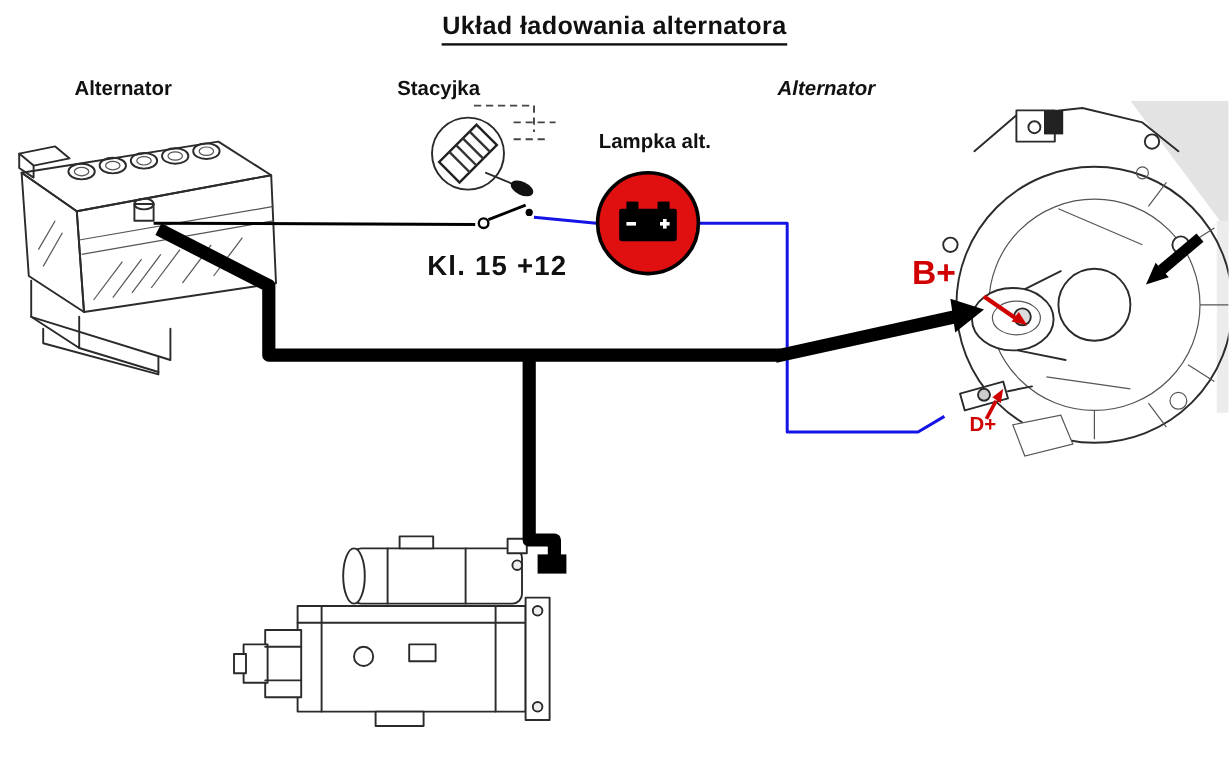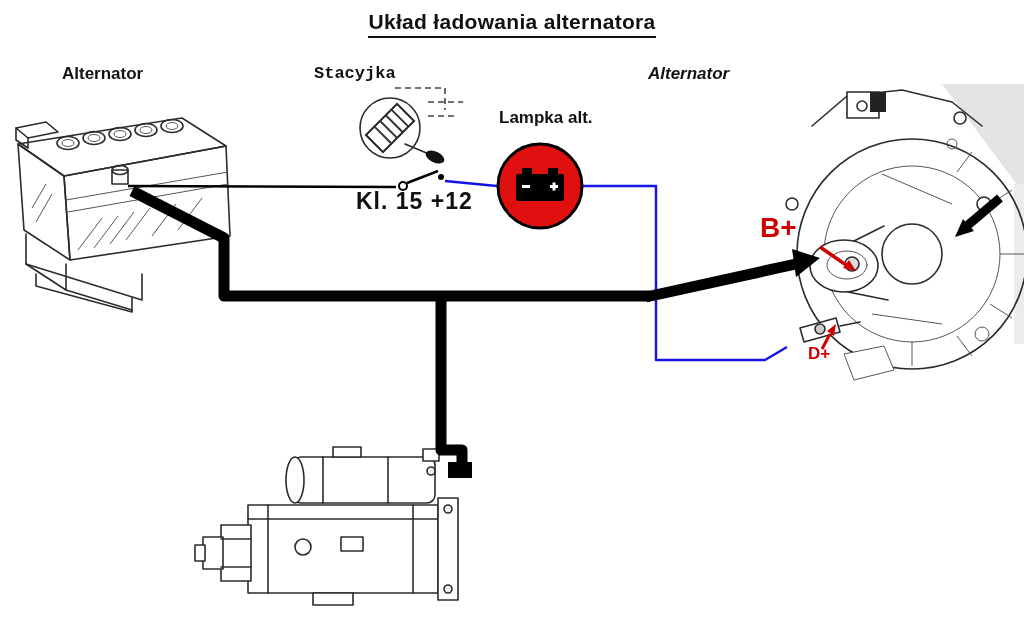--- a/index.html
+++ b/index.html
@@ -28,24 +28,24 @@
 </head>
 <body>
 
 <div class="canvas">
 
   <div class="title-wrap">
     <span>Układ ładowania alternatora</span>
   </div>
 
   <div class="label lbl-section" style="left:62px;top:64px;">Alternator</div>
-  <div class="label lbl-section" style="left:314px;top:64px;font-family:Liberation Mono, monospace;">Stacyjka</div>
+  <div class="label lbl-section" style="left:331px;top:64px;">Stacyjka</div>
   <div class="label lbl-section" style="left:648px;top:64px;font-style:italic;">Alternator</div>
   <div class="label lbl-section" style="left:479px;top:108px;margin-left:20px;">Lampka alt.</div>
-  <div class="label lbl-kl" style="left:356px;top:188px;">Kl. 15 +12</div>
+  <div class="label lbl-kl" style="left:356px;top:208px;">Kl. 15 +12</div>
   <div class="label lbl-bplus" style="left:760px;top:212px;">B+</div>
   <div class="label lbl-dplus" style="left:808px;top:344px;">D+</div>
 
   <svg style="left:2px;top:88px;" width="238" height="234" viewBox="0 0 238 234">
 
     <polygon class="sketch" points="16,56 180,30 224,58 62,88" fill="#fff"></polygon>
 
     <polygon class="sketch" points="14,40 44,34 56,44 26,50" fill="#fff"></polygon>
     <polyline class="sketch" points="14,40 14,52 26,60 26,50"></polyline>
 

